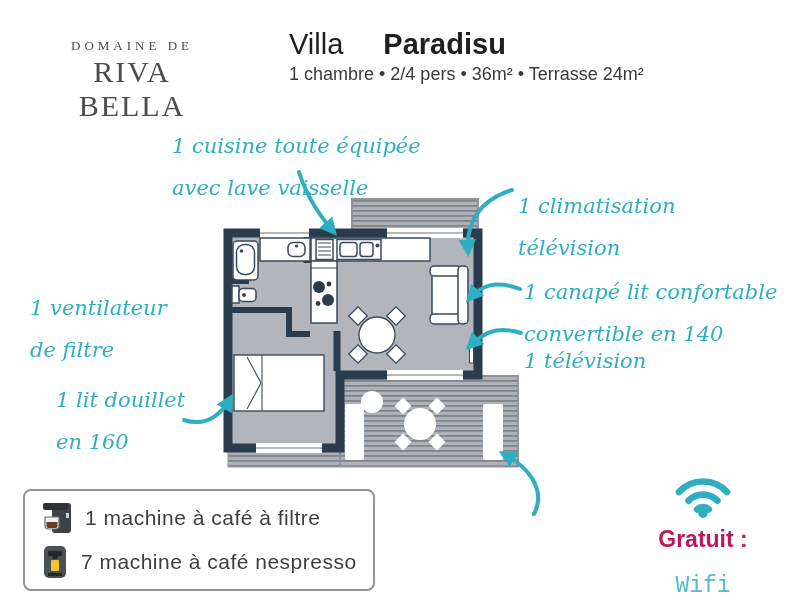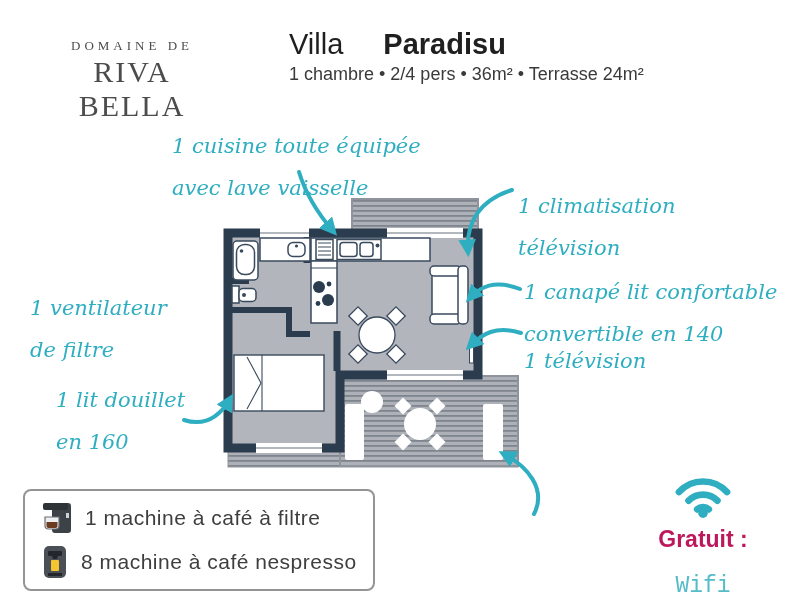--- a/index.html
+++ b/index.html
@@ -219,21 +219,21 @@
       <span class="amenity-label">1 machine à café à filtre</span>
     </div>
     <div class="amenity-row">
       <svg width="28" height="34" viewBox="0 0 28 34">
         <rect x="3" y="1" width="22" height="32" rx="5" fill="#4a5056"></rect>
         <rect x="7" y="6" width="14" height="5" rx="1" fill="#23272b"></rect>
         <path d="M11,11 h6 l-1,3 h-4 z" fill="#23272b"></path>
         <rect x="10" y="15" width="8" height="11" rx="1" fill="#f4c531"></rect>
         <rect x="7" y="28" width="14" height="3" fill="#23272b"></rect>
       </svg>
-      <span class="amenity-label">8 machine à café nespresso</span>
+      <span class="amenity-label">7 machine à café nespresso</span>
     </div>
   </div>
 
   <div class="wifi">
     <svg width="64" height="50" viewBox="0 0 64 52" fill="none" stroke="#2eaec0" stroke-width="7" stroke-linecap="round">
       <path d="M7,25 A34,34 0 0 1 57,25"></path>
       <path d="M17,34 A21,21 0 0 1 47,34"></path>
       <path d="M26,43 A9,9 0 0 1 38,43"></path>
       <circle cx="32" cy="47" r="5" fill="#2eaec0" stroke="none"></circle>
     </svg>

